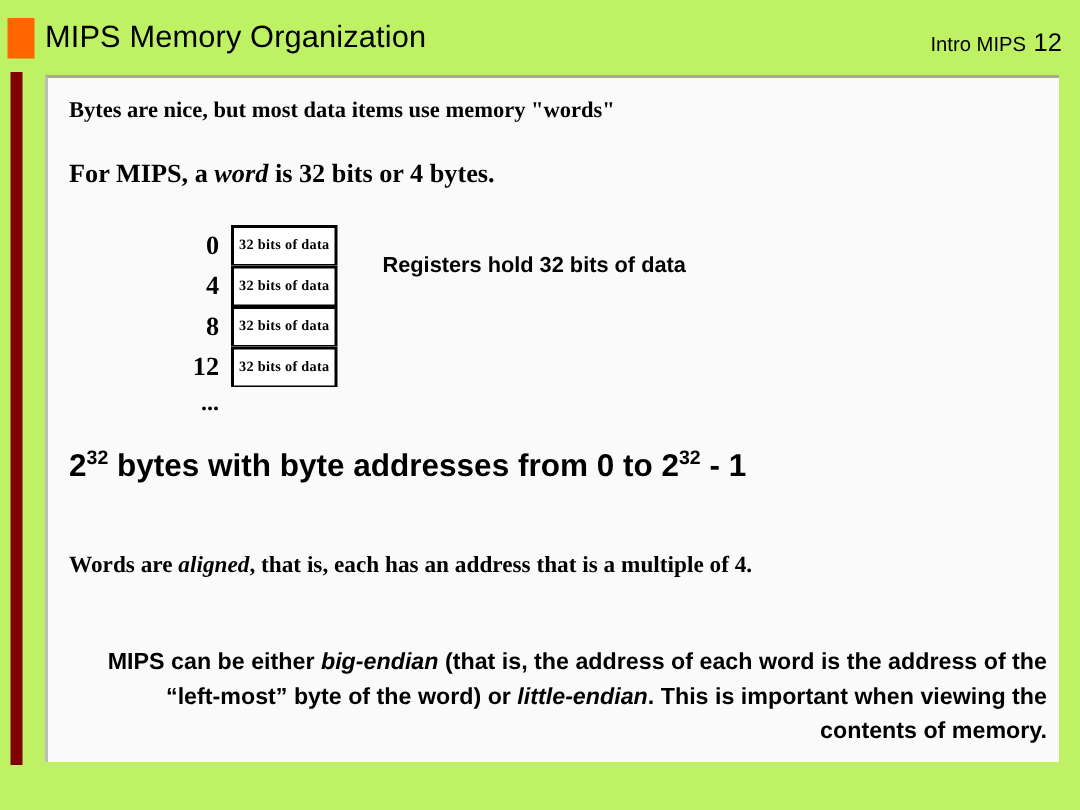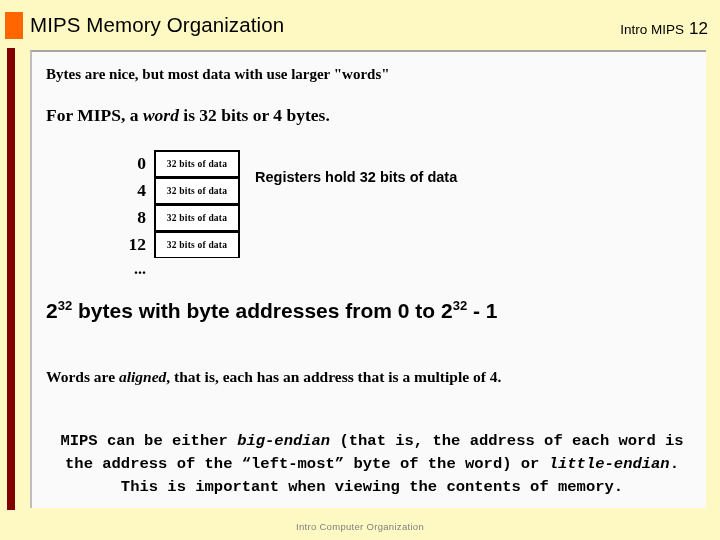--- a/index.html
+++ b/index.html
@@ -4,21 +4,21 @@
 <style>
   html, body {
     margin: 0;
     padding: 0;
     background: #ffffff;
   }
   #slide {
     position: relative;
     width: 720px;
     height: 540px;
-    background: #fef9c3;
+    background: #bef264;
     overflow: hidden;
     font-family: "Liberation Serif", serif;
   }
 
   
   #orange-square {
     position: absolute;
     left: 5px;
     top: 12px;
     width: 18px;
@@ -115,21 +115,21 @@
     width: 34px;
     text-align: right;
     padding-right: 8px;
     font-family: "Liberation Serif", serif;
     font-size: 17.5px;
     font-weight: bold;
     color: #000000;
     line-height: 1;
   }
   .mem-cell {
-    width: 86px;
+    width: 71px;
     height: 27px;
     box-sizing: border-box;
     border: 2px solid #000000;
     border-bottom-width: 1px;
     display: flex;
     align-items: center;
     justify-content: center;
     background: #ffffff;
     font-family: "Liberation Serif", serif;
     font-size: 9.5px;
@@ -189,26 +189,26 @@
     color: #000000;
     white-space: nowrap;
   }
 
   
   #para-endian {
     position: absolute;
     left: 14px;
     top: 378px;
     width: 652px;
-    font-family: Liberation Mono, monospace;
+    font-family: Liberation Sans, sans-serif;
     font-size: 15.5px;
     font-weight: bold;
     color: #000000;
     line-height: 23px;
-    text-align: center;
+    text-align: right;
   }
 
   
   #footer-text {
     position: absolute;
     left: 0;
     right: 0;
     top: 521px;
     text-align: center;
     font-family: "Liberation Sans", sans-serif;
@@ -227,21 +227,21 @@
   <div id="slide-title">MIPS Memory Organization</div>
 
   <div id="header-right">
     <span class="hdr-label">Intro MIPS</span><span class="hdr-number">12</span>
   </div>
 
   <div id="left-accent-bar"></div>
 
   <div id="content-box">
 
-    <div class="body-line" id="line-bytes">Bytes are nice, but most data with use larger "words"</div>
+    <div class="body-line" id="line-bytes">Bytes are nice, but most data items use memory "words"</div>
 
     <div class="body-line" id="line-formips"><span>For MIPS, a </span><span class="ital">word</span><span> is 32 bits or 4 bytes.</span></div>
 
     <div id="memory-diagram">
       <div class="mem-row">
         <div class="mem-addr">0</div>
         <div class="mem-cell">32 bits of data</div>
       </div>
       <div class="mem-row">
         <div class="mem-addr">4</div>
@@ -263,15 +263,14 @@
     <div id="exp-lines">
       <div><span>2</span><sup>32</sup><span> bytes with byte addresses from 0 to </span><span>2</span><sup>32</sup><span> - 1</span></div>
     </div>
 
     <div id="para-aligned"><span>Words are </span><span class="ital">aligned</span><span>, that is, each has an address that is a multiple of 4.</span></div>
 
     <div id="para-endian"><span>MIPS can be either </span><span class="ital">big-endian</span><span> (that is, the address of each word is the address of the “left-most” byte of the word) or </span><span class="ital">little-endian</span><span>.  This is important when viewing the contents of memory.</span></div>
 
   </div>
 
-  <div id="footer-text">Intro Computer Organization</div>
 
 </div>
 
 </body></html>

